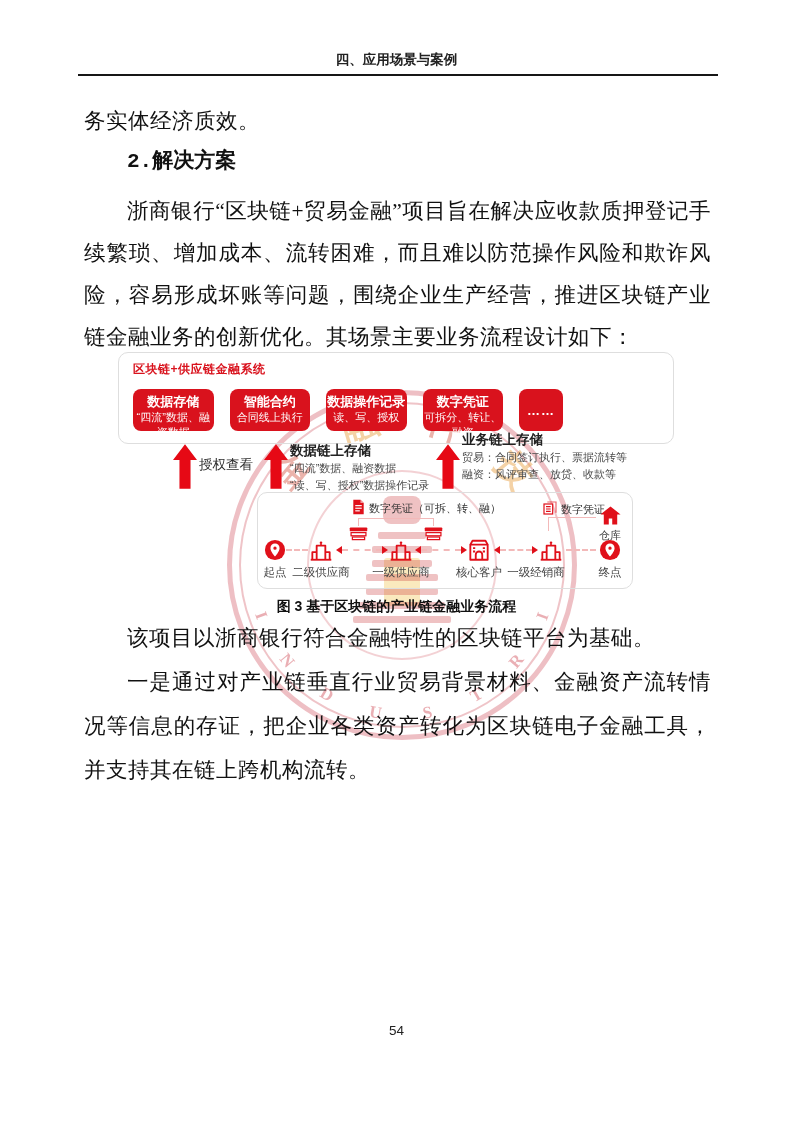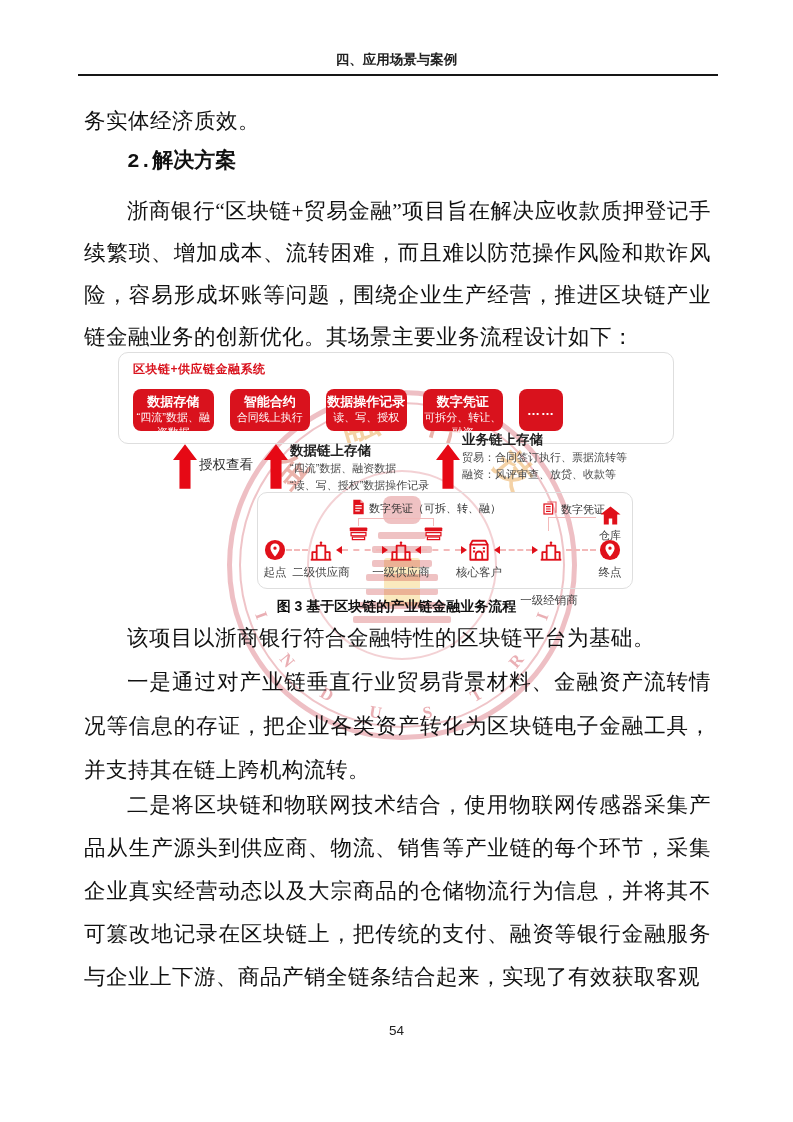--- a/index.html
+++ b/index.html
@@ -258,24 +258,23 @@
     </svg>
     <svg class="node-ic" style="left:341px;top:46px;width:22px;height:22px;" viewBox="0 0 24 24">
       <circle cx="12" cy="12" r="11" fill="#e0101a"></circle>
         <path fill="#fff" d="M12 5c-2.8 0-5 2.2-5 5 0 3.7 5 9 5 9s5-5.3 5-9c0-2.8-2.2-5-5-5zm0 6.8A1.8 1.8 0 1 1 12 8.2a1.8 1.8 0 0 1 0 3.6z"></path>
     </svg>
 
     <div class="node-lbl" style="left:17px;">起点</div>
     <div class="node-lbl" style="left:63px;">二级供应商</div>
     <div class="node-lbl" style="left:143px;">一级供应商</div>
     <div class="node-lbl" style="left:221px;">核心客户</div>
-    <div class="node-lbl" style="left:291px;margin-top:28px;">一级经销商</div>
+    <div class="node-lbl" style="left:278px;">一级经销商</div>
     <div class="node-lbl" style="left:352px;">终点</div>
   </div>
 
   <div class="caption">图 3 基于区块链的产业链金融业务流程</div>
 
   <div class="bodytext indent" style="top:616px;line-height:44px;">该项目以浙商银行符合金融特性的区块链平台为基础。</div>
   <div class="bodytext indent" style="top:660px;line-height:44px;">一是通过对产业链垂直行业贸易背景材料、金融资产流转情况等信息的存证，把企业各类资产转化为区块链电子金融工具，并支持其在链上跨机构流转。</div>
-  <div class="bodytext indent" style="top:784px;line-height:43px;">二是将区块链和物联网技术结合，使用物联网传感器采集产品从生产源头到供应商、物流、销售等产业链的每个环节，采集企业真实经营动态以及大宗商品的仓储物流行为信息，并将其不可篡改地记录在区块链上，把传统的支付、融资等银行金融服务与企业上下游、商品产销全链条结合起来，实现了有效获取客观</div>
 
   <div class="pagenum">54</div>
 </div>
 
 </body></html>

